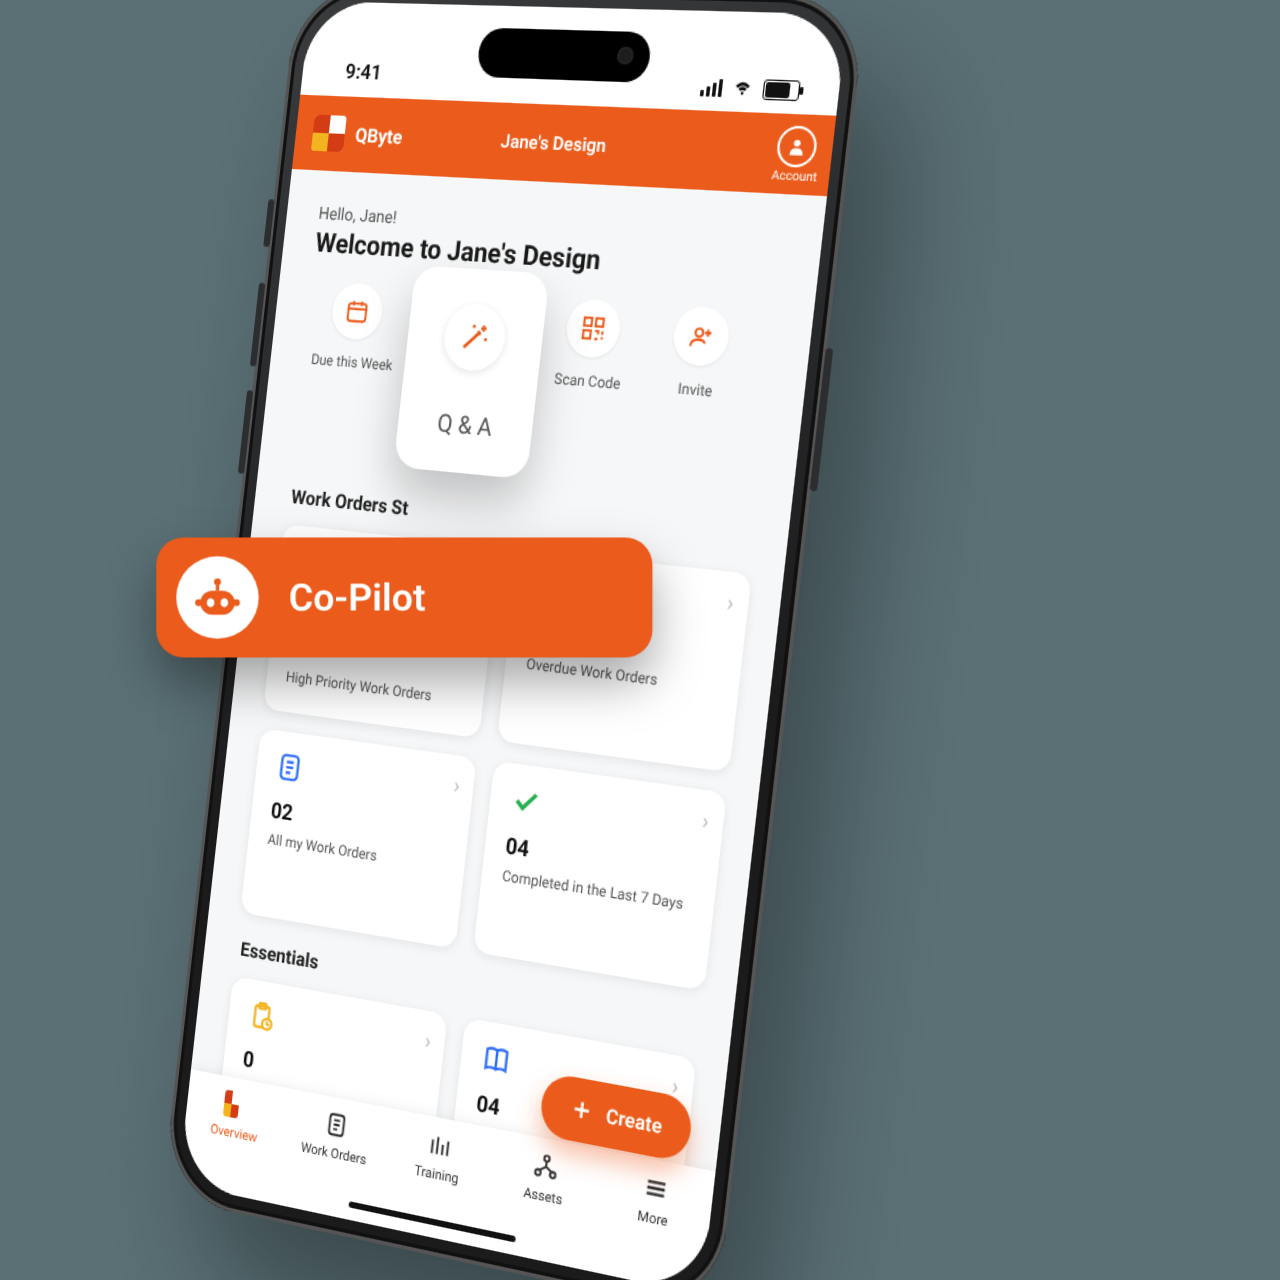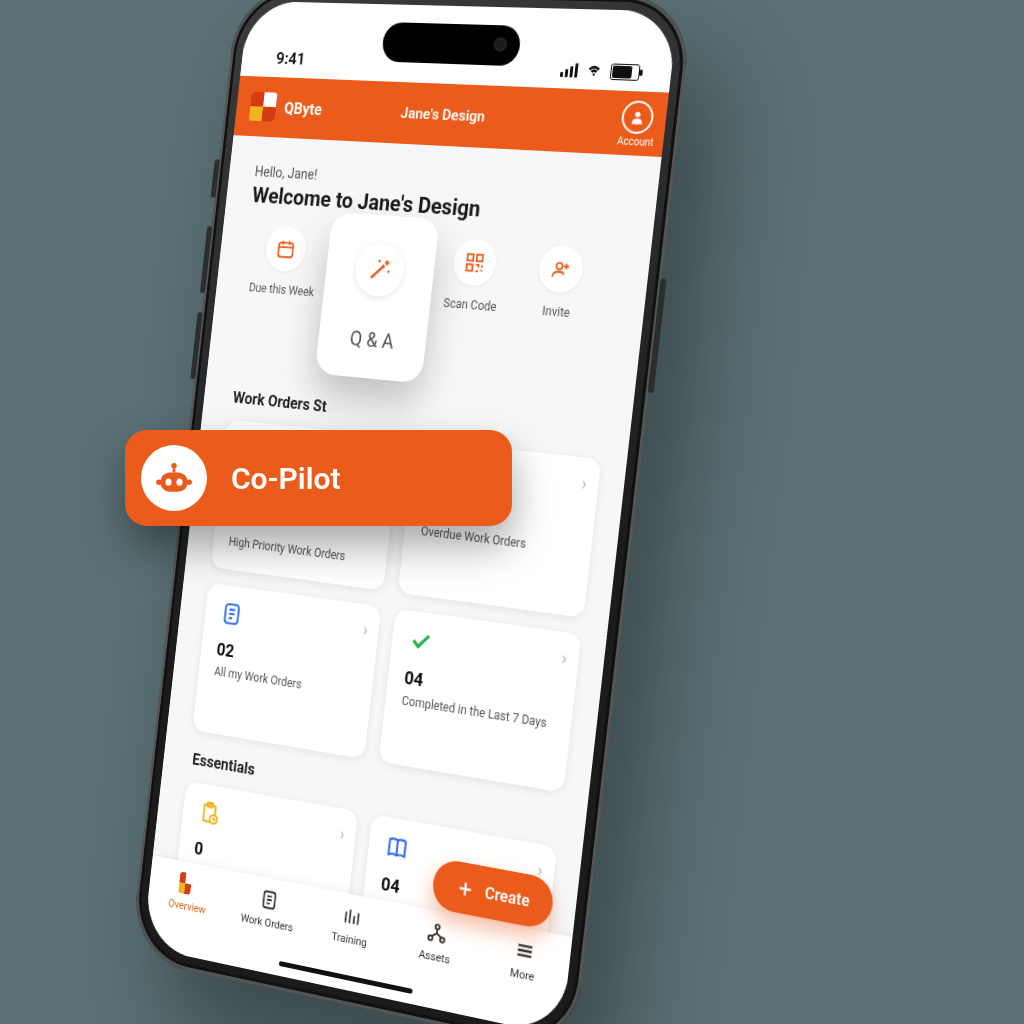--- a/index.html
+++ b/index.html
@@ -32,21 +32,21 @@
 
 
 .copilot-badge{
   position:absolute;
   left:125px; top:430px;
   width:345px; height:96px;
   background:var(--orange);
   border-radius:22px;
   box-shadow:0 20px 40px rgba(0,0,0,.35);
   display:flex; align-items:center; gap:24px;
-  padding:0 26px 0 16px;
+  padding:0 36px 0 16px;
   z-index:50;
   color:#fff;
 }
 .copilot-badge .bot{
   width:66px;height:66px;border-radius:50%;
   background:#fff;
   display:flex;align-items:center;justify-content:center;
 }
 .copilot-badge .bot svg{width:44px;height:44px;fill:var(--orange);}
 .copilot-badge .label{font-size:30px;font-weight:600;}

